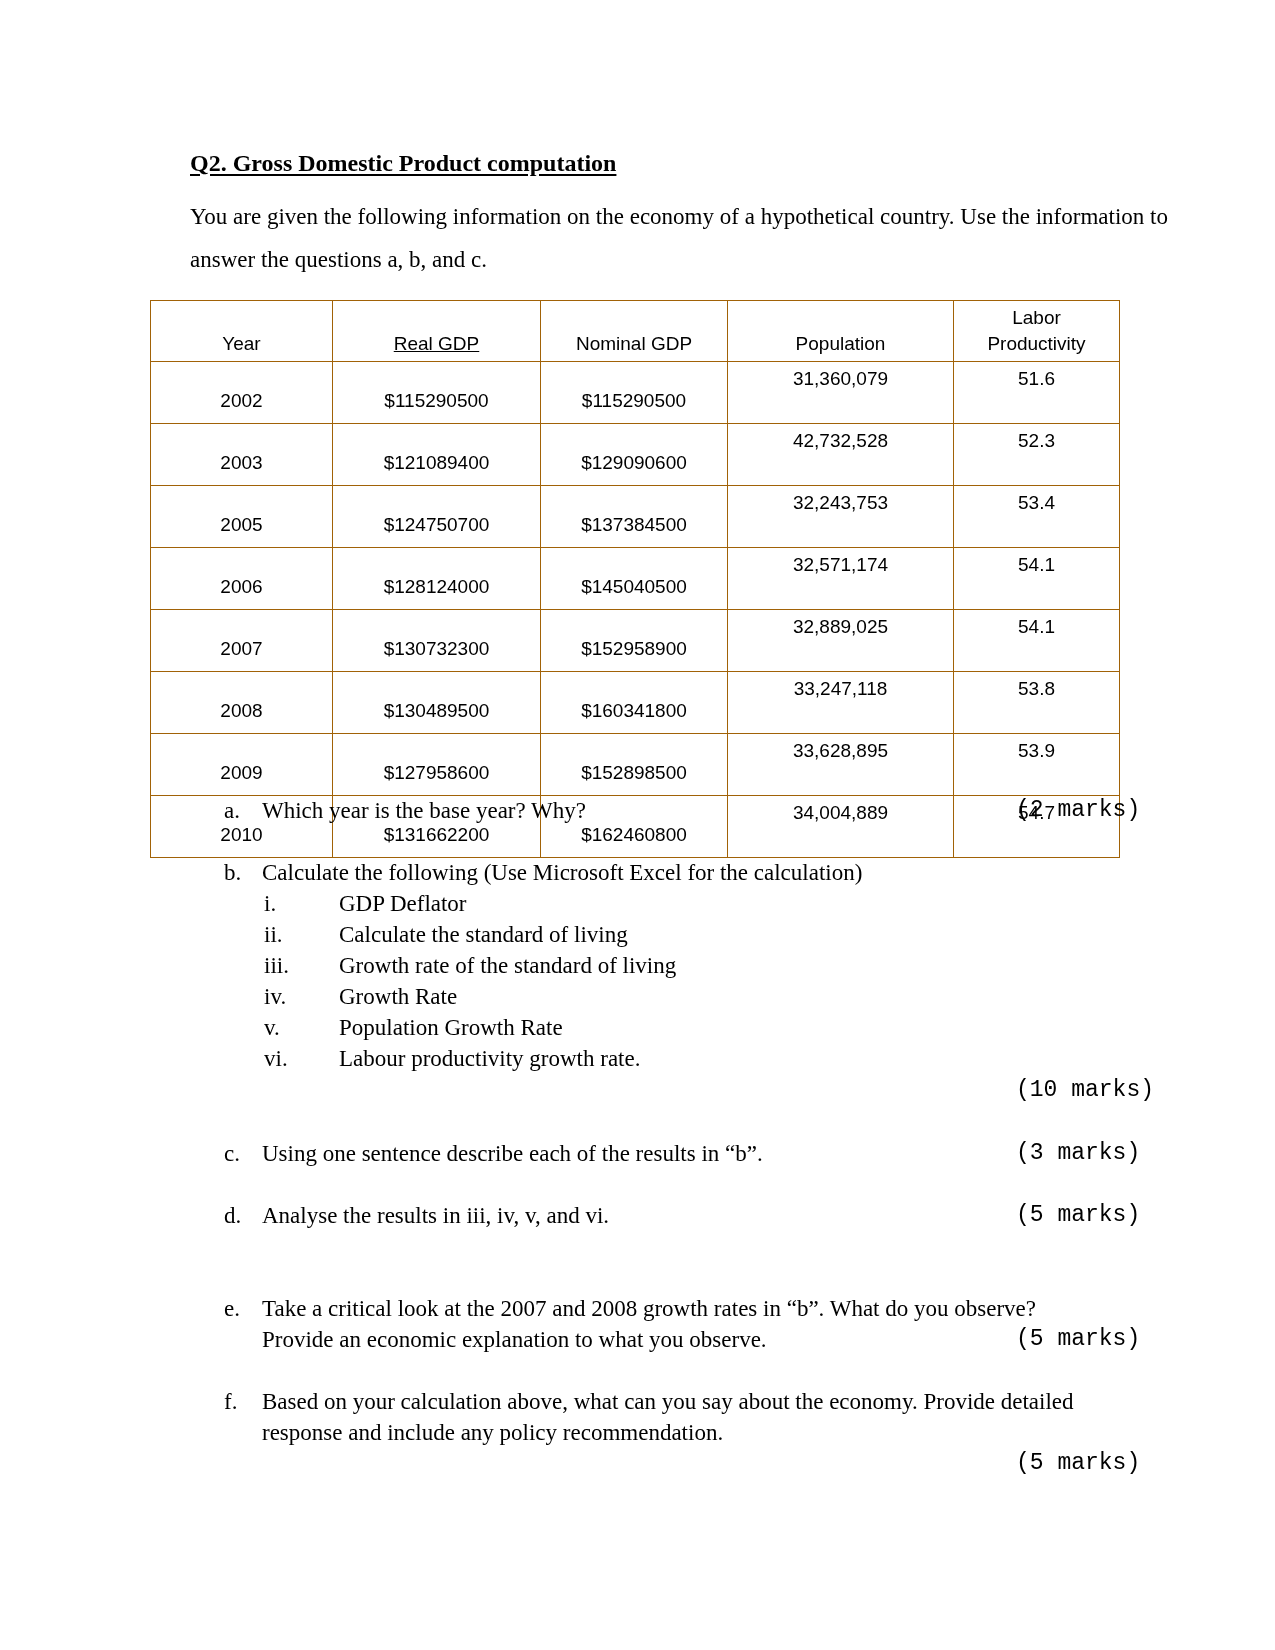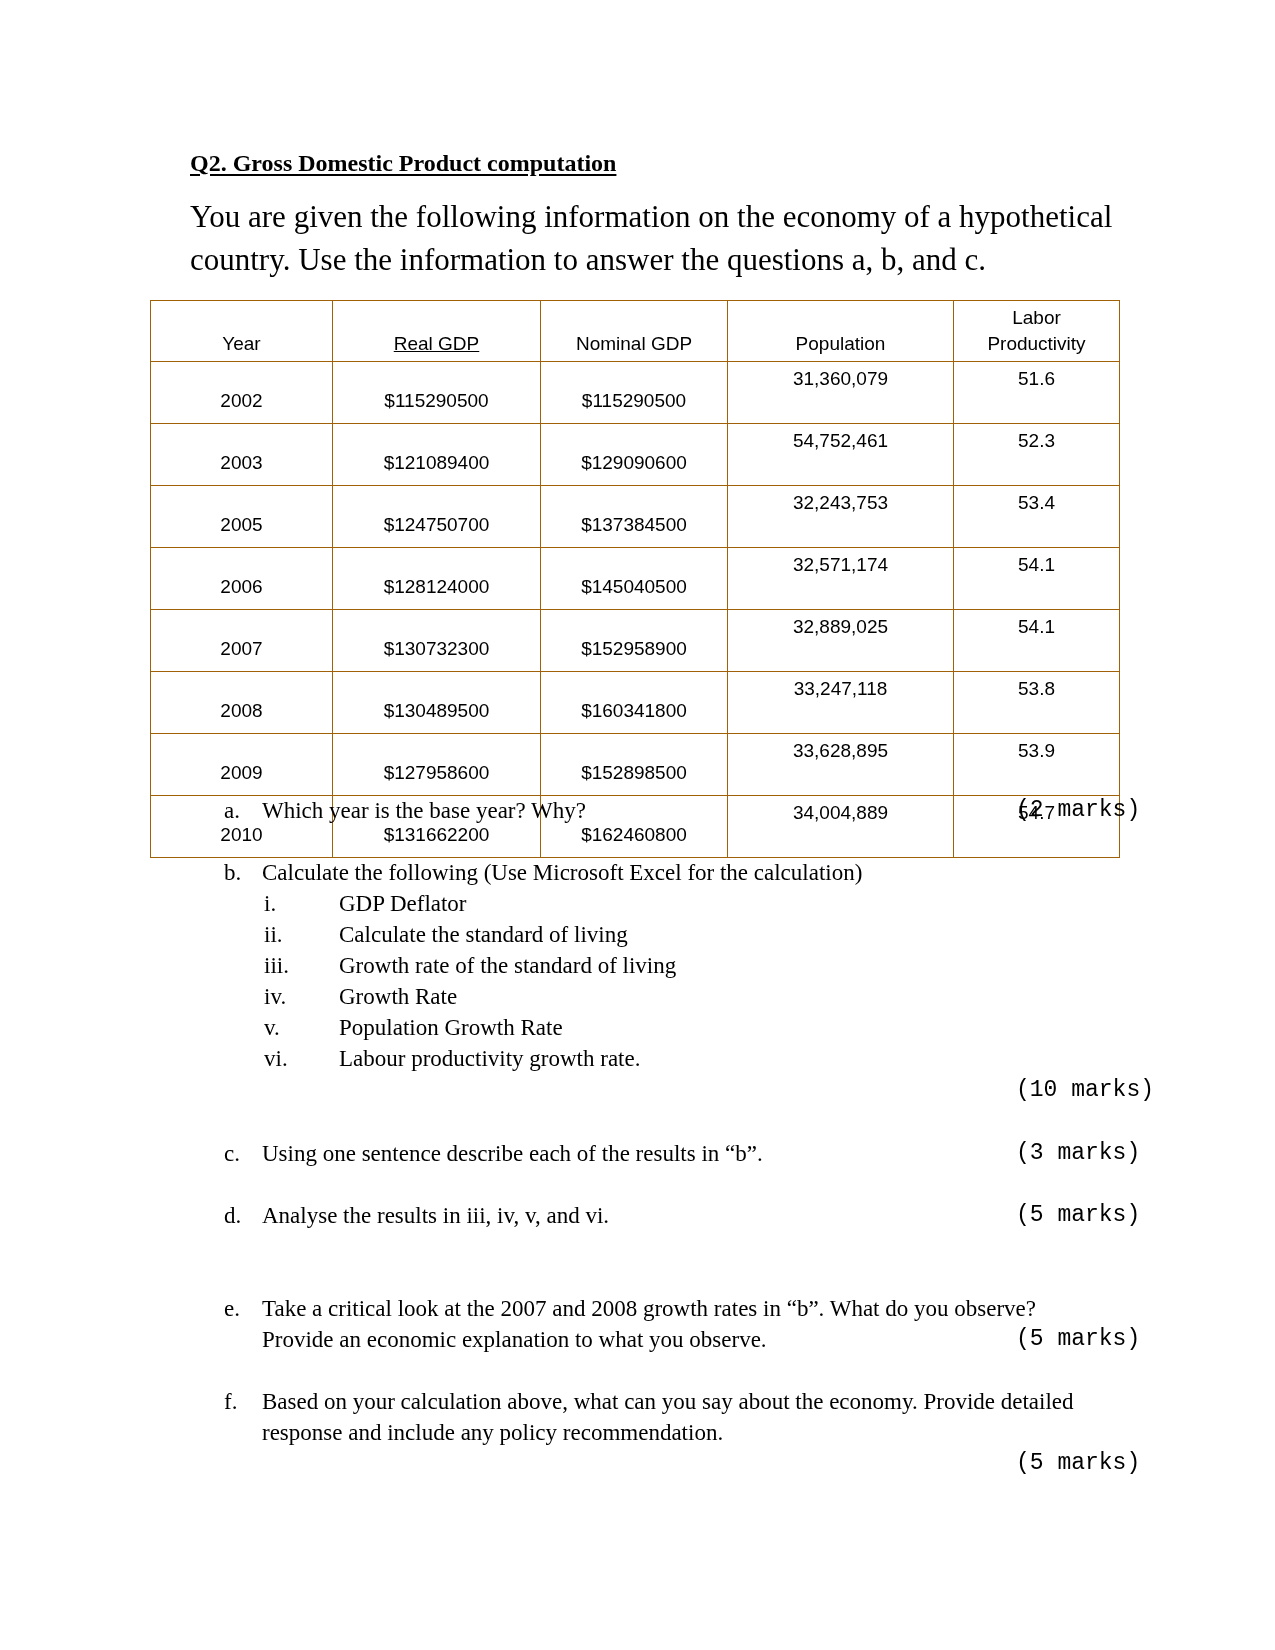--- a/index.html
+++ b/index.html
@@ -1,20 +1,20 @@
 <!DOCTYPE html>
 <html><head>
 <meta charset="utf-8">
 <style>
   html, body { margin: 0; padding: 0; background: #ffffff; }
   body { width: 1275px; height: 1650px; position: relative; overflow: hidden; color: #000; }
   .serif { font-family: "Liberation Serif", "DejaVu Serif", serif; margin-left: 39px; }
 
   .title { position: absolute; left: 151px; top: 150px; font-size: 24px; font-weight: bold; text-decoration: underline; text-underline-offset: 3px; }
-  .intro { position: absolute; left: 151px; top: 195px; width: 980px; font-size: 31px; line-height: 43px; }
+  .intro { position: absolute; left: 151px; top: 195px; width: 980px; font-size: 23px; line-height: 43px; }
 
   table.data { position: absolute; left: 150px; top: 300px; border-collapse: collapse; font-family: "Liberation Sans", "DejaVu Sans", sans-serif; font-size: 19px; }
   table.data td, table.data th { border: 1px solid #a16207; text-align: center; padding: 0; font-weight: normal; }
   table.data th { height: 56px; vertical-align: bottom; padding-bottom: 4px; line-height: 26px; }
   table.data td { height: 43px; vertical-align: bottom; padding-bottom: 11px; }
   table.data td.top { vertical-align: top; padding-top: 6px; padding-bottom: 12px; }
   .c1 { width: 181px; } .c2 { width: 207px; text-decoration: underline; } .c3 { width: 186px; } .c4 { width: 225px; } .c5 { width: 165px; }
 
   .q { position: absolute; font-size: 23px; line-height: 31px; }
   .q .lbl { position: absolute; left: 0; }
@@ -48,21 +48,21 @@
       <td>2002</td>
       <td>$115290500</td>
       <td>$115290500</td>
       <td class="top">31,360,079</td>
       <td class="top">51.6</td>
     </tr>
     <tr>
       <td>2003</td>
       <td>$121089400</td>
       <td>$129090600</td>
-      <td class="top">54,752,461</td>
+      <td class="top">42,732,528</td>
       <td class="top">52.3</td>
     </tr>
     <tr>
       <td>2005</td>
       <td>$124750700</td>
       <td>$137384500</td>
       <td class="top">32,243,753</td>
       <td class="top">53.4</td>
     </tr>
     <tr>

